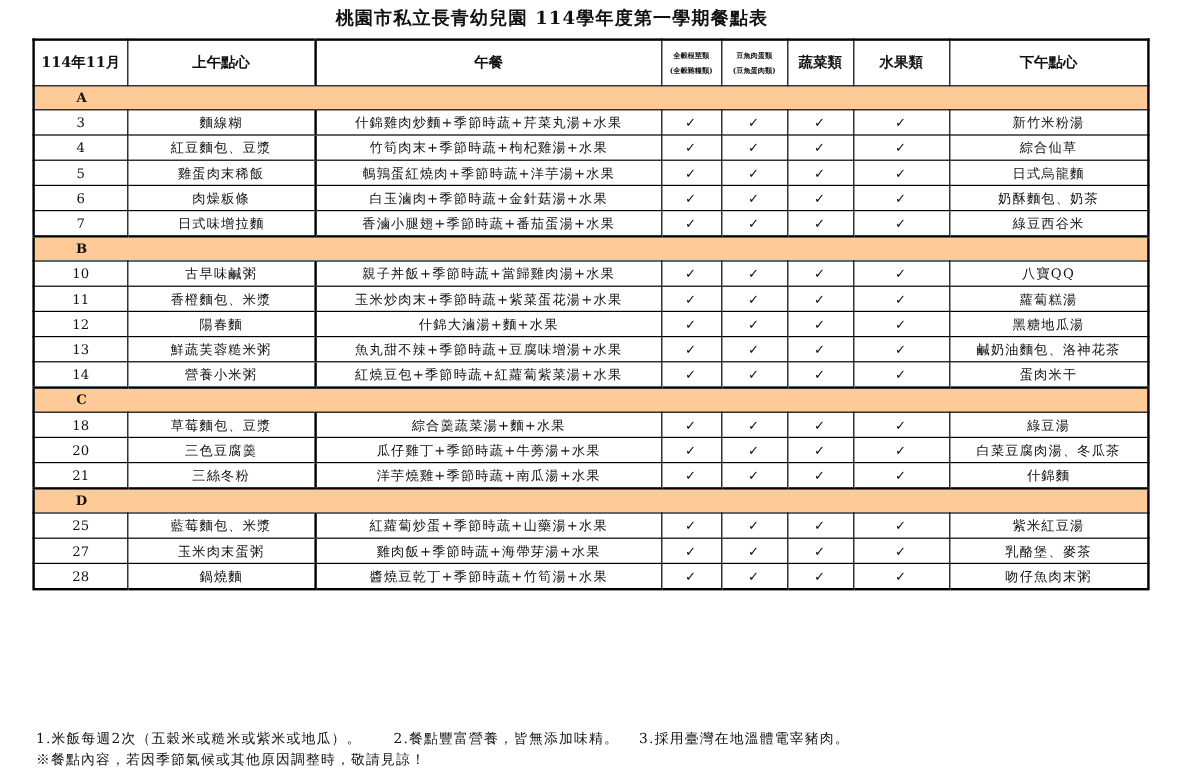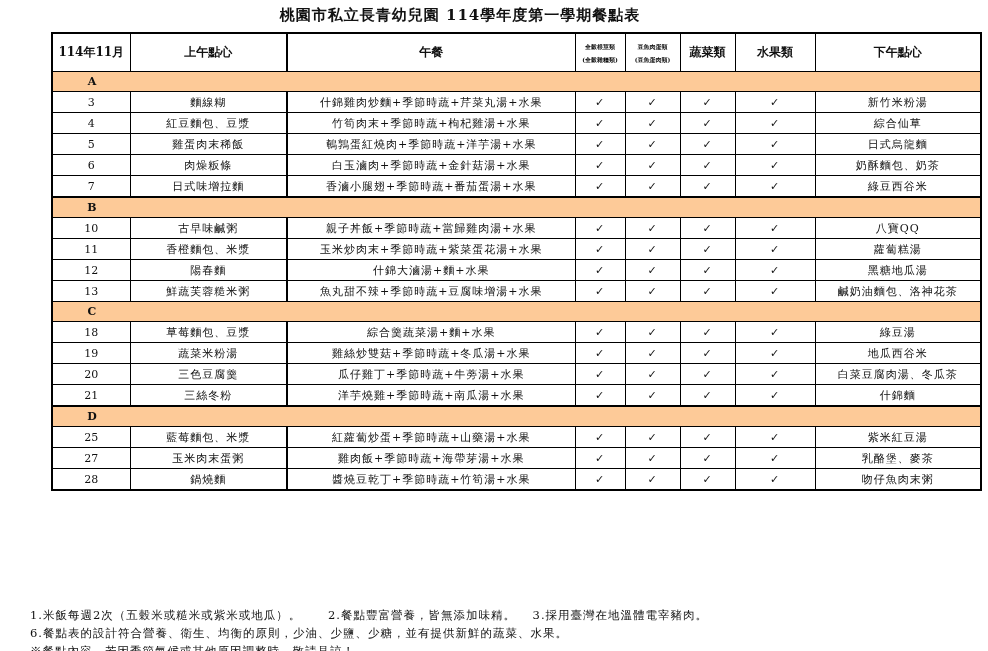--- a/index.html
+++ b/index.html
@@ -13,21 +13,21 @@
   table.menu th { height:37px; font-weight:bold; font-size:12px; }
   table.menu th.small { font-size:6px; line-height:13px; }
   table.menu th.mid { font-size:12px; }
   tr.section td { background:#fdca98; height:19px; text-align:left; font-weight:bold; font-size:11px; }
   tr.section td span { display:inline-block; width:78px; text-align:center; }
   tr.row td { height:20px; letter-spacing:1px; }
   td.date { font-size:12px; letter-spacing:0 !important; }
   td.check { font-size:11px; }
   .thick-left { border-left:2px solid #000 !important; }
   .thick-bottom td { border-bottom:2px solid #000 !important; }
-  table.menu { border:2px solid #000;margin-left:24px; }
+  table.menu { border:2px solid #000; }
   .notes { position:absolute; left:30px; top:606px; font-size:11.5px; line-height:18px; letter-spacing:1px; }
   .notes div { white-space:nowrap; }
   .notes .gap { display:inline-block; width:22px; }
 </style>
 </head>
 <body>
 
 <div class="title">桃園市私立長青幼兒園 114學年度第一學期餐點表</div>
 
 <table class="menu">
@@ -149,42 +149,42 @@
       <tr class="row">
         <td class="date">13</td>
         <td>鮮蔬芙蓉糙米粥</td>
         <td class="thick-left">魚丸甜不辣+季節時蔬+豆腐味增湯+水果</td>
         <td class="check">✓</td>
         <td class="check">✓</td>
         <td class="check">✓</td>
         <td class="check">✓</td>
         <td>鹹奶油麵包、洛神花茶</td>
       </tr>
+      <tr class="row thick-bottom">
+        <td class="date">14</td>
+        <td>營養小米粥</td>
+        <td class="thick-left">紅燒豆包+季節時蔬+紅蘿蔔紫菜湯+水果</td>
+        <td class="check">✓</td>
+        <td class="check">✓</td>
+        <td class="check">✓</td>
+        <td class="check">✓</td>
+        <td>蛋肉米干</td>
+      </tr>
       <tr class="section">
         <td colspan="8"><span>C</span></td>
       </tr>
       <tr class="row">
         <td class="date">18</td>
         <td>草莓麵包、豆漿</td>
         <td class="thick-left">綜合羹蔬菜湯+麵+水果</td>
         <td class="check">✓</td>
         <td class="check">✓</td>
         <td class="check">✓</td>
         <td class="check">✓</td>
         <td>綠豆湯</td>
-      </tr>
-      <tr class="row">
-        <td class="date">19</td>
-        <td>蔬菜米粉湯</td>
-        <td class="thick-left">雞絲炒雙菇+季節時蔬+冬瓜湯+水果</td>
-        <td class="check">✓</td>
-        <td class="check">✓</td>
-        <td class="check">✓</td>
-        <td class="check">✓</td>
-        <td>地瓜西谷米</td>
       </tr>
       <tr class="row">
         <td class="date">20</td>
         <td>三色豆腐羹</td>
         <td class="thick-left">瓜仔雞丁+季節時蔬+牛蒡湯+水果</td>
         <td class="check">✓</td>
         <td class="check">✓</td>
         <td class="check">✓</td>
         <td class="check">✓</td>
         <td>白菜豆腐肉湯、冬瓜茶</td>
@@ -235,18 +235,15 @@
     </tbody>
 </table>
 
 <div class="notes">
   <div>
     <span>1.米飯每週2次（五穀米或糙米或紫米或地瓜）。</span><span class="gap"></span>
     <span>2.餐點豐富營養，皆無添加味精。</span><span class="gap" style="width:12px"></span>
     <span>3.採用臺灣在地溫體電宰豬肉。</span>
   </div>
   <div>
-    <span>6.餐點表的設計符合營養、衛生、均衡的原則，少油、少鹽、少糖，並有提供新鮮的蔬菜、水果。</span>
-  </div>
-  <div>
     <span>※餐點內容，若因季節氣候或其他原因調整時，敬請見諒！</span>
   </div>
 </div>
 
 </body></html>

